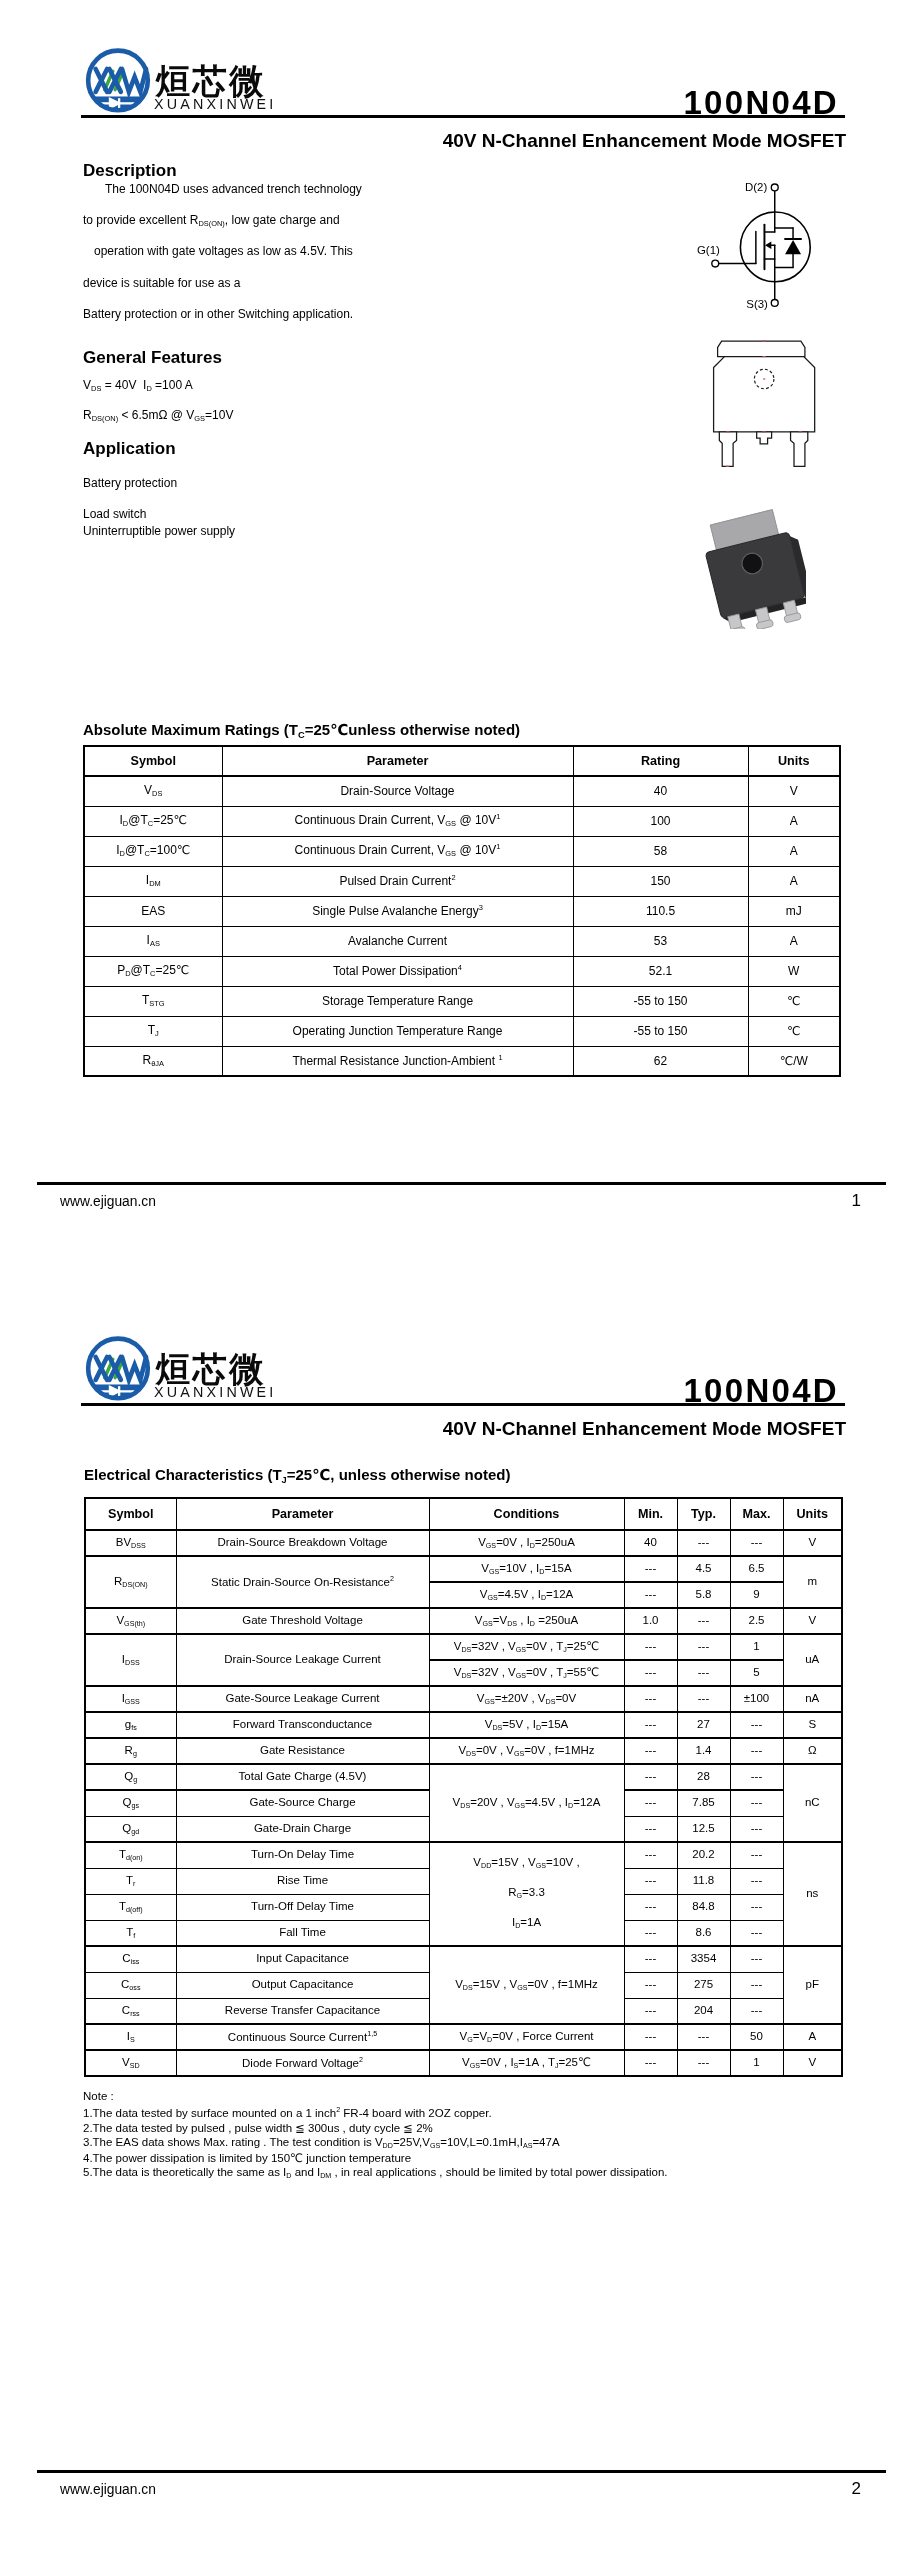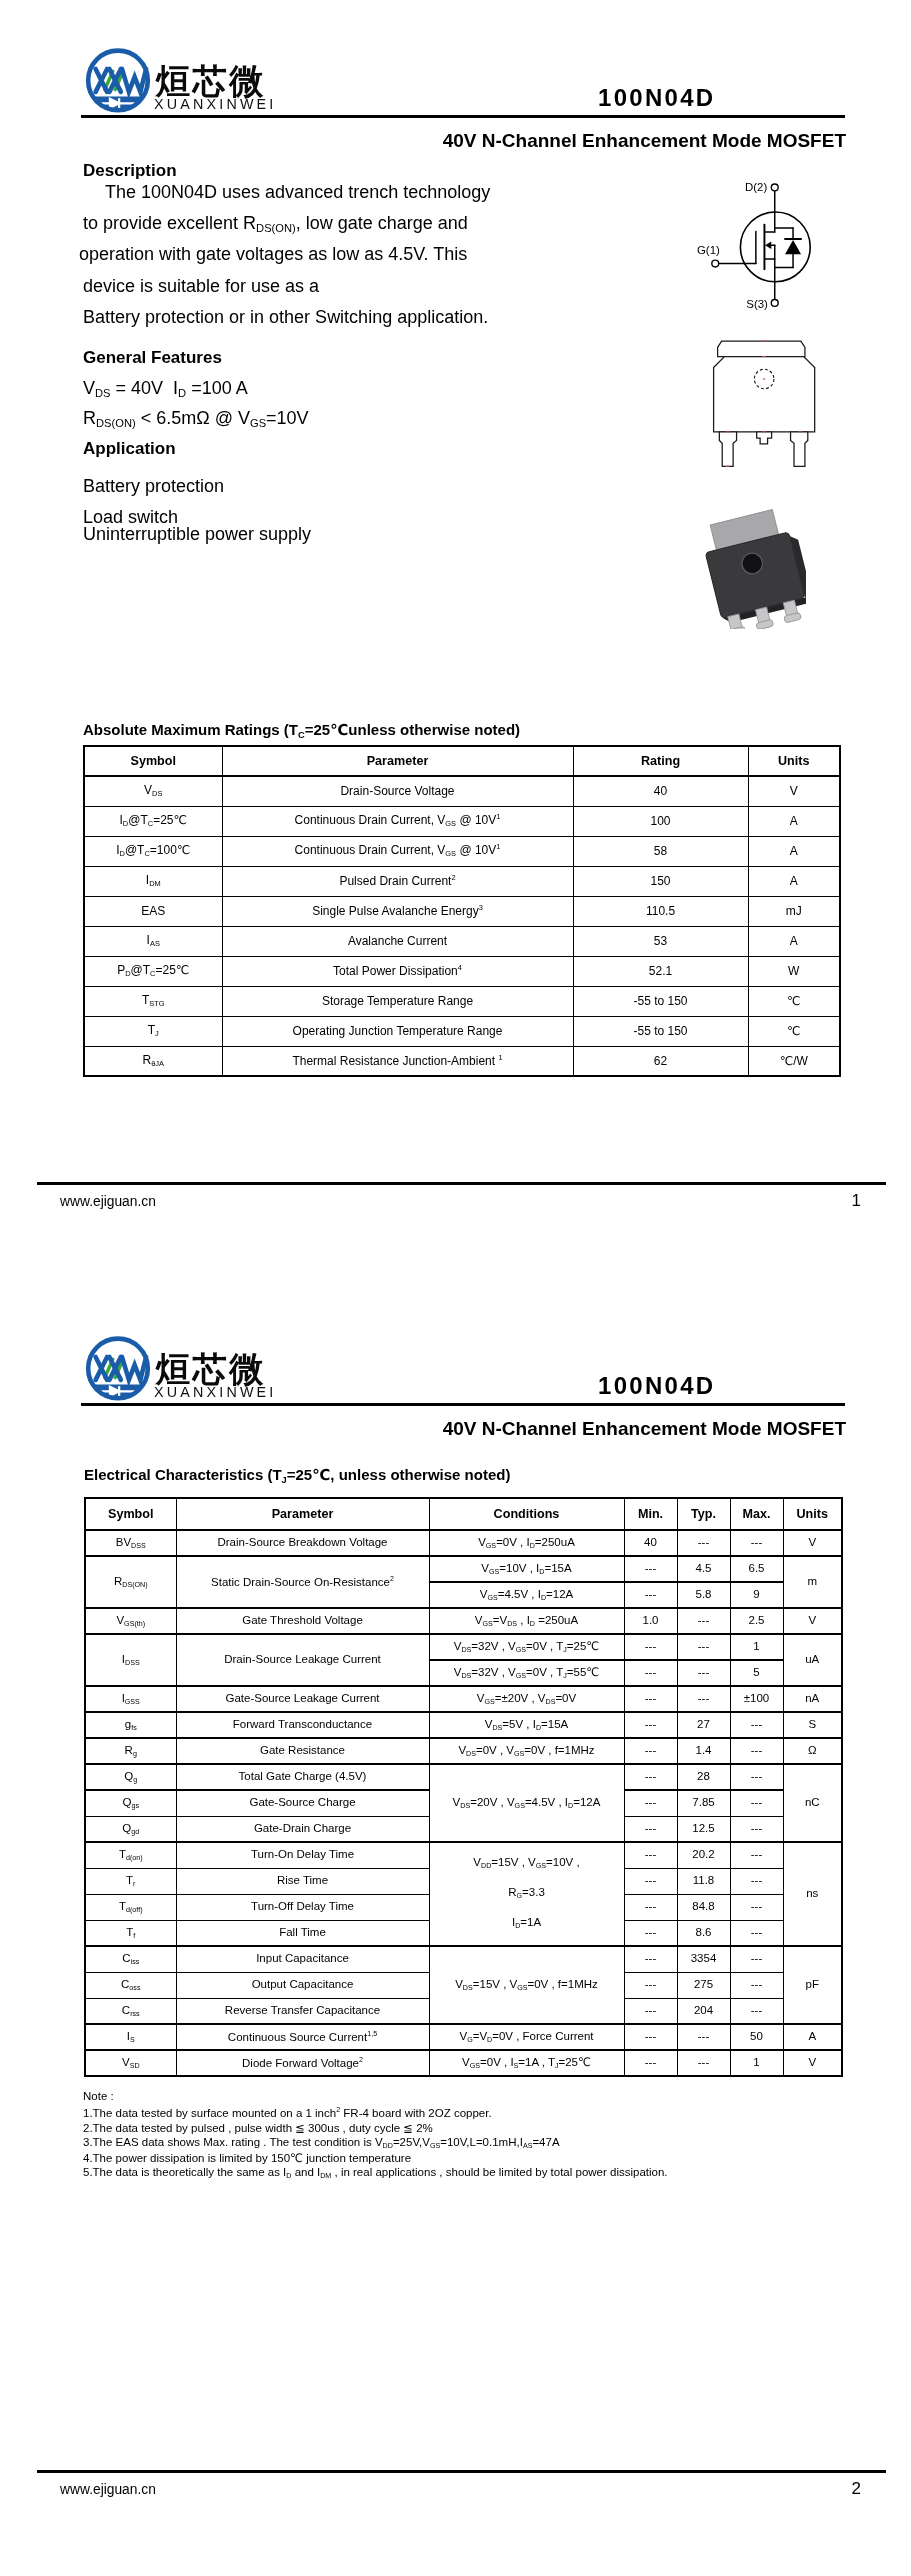--- a/index.html
+++ b/index.html
@@ -2,25 +2,25 @@
 <html style="font-size:9.2px"><head>
 <meta charset="utf-8">
 <style>
   html,body{margin:0;padding:0;background:#e8e8e8;}
   .sheet{position:relative;width:911px;height:2576px;background:#ffffff;margin:0 auto;
          font-family:"Liberation Sans","DejaVu Sans",sans-serif;color:#000;overflow:hidden;}
   .ab{position:absolute;}
   .pre{white-space:pre-wrap;}
   sub{font-size:62%;vertical-align:-0.28em;}
   sup{font-size:62%;vertical-align:super;}
-  .part-number{font-size:24px;font-weight:bold;letter-spacing:2.3px;text-align:left;}
+  .part-number{font-size:33px;font-weight:bold;letter-spacing:2.3px;text-align:right;}
   .hrule{height:2.9px;background:#000;}
   .subtitle{font-size:19px;font-weight:bold;text-align:right;}
   .h1{font-size:17px;font-weight:bold;}
-  .body-line{font-size:18px;text-align:center;}
+  .body-line{font-size:12px;text-align:center;}
   .tbl-title{font-size:15px;font-weight:bold;}
   table.tbl{border-collapse:collapse;table-layout:fixed;border:2.3px solid #000;}
   .tbl td,.tbl th{border:1.7px solid #000;font-size:11.5px;text-align:center;vertical-align:middle;
                   padding:0.6px 3.4px;line-height:1.18;overflow:hidden;}
   .tbl th{font-size:12.6px;font-weight:bold;border-bottom-width:2.9px;}
   .tbl tr.g td{border-top-width:2.9px;}
   .lt{text-align:left;}
   .vb{vertical-align:bottom;padding-bottom:3.4px;}
   .amr td{font-size:12px;}
   .cond-lines div{line-height:26px;}
@@ -60,21 +60,21 @@
     <text x="124" y="107" font-size="25" letter-spacing="5.5" fill="#111">XUANXINWEI</text>
   </svg>
 
   <div class="ab part-number" style="right:72px;top:84px;width:241px">100N04D</div>
   <div class="ab hrule" style="left:81px;top:115px;width:764px"></div>
   <div class="ab subtitle" style="right:65px;top:130px;width:516px">40V N-Channel Enhancement Mode MOSFET</div>
 
   <div class="ab h1" style="left:83px;top:161px">Description</div>
   <div class="ab body-line pre" style="left:105px;top:182px">The 100N04D uses advanced trench technology</div>
   <div class="ab body-line pre" style="left:83px;top:213px">to provide excellent R<sub>DS(ON)</sub>, low gate charge and</div>
-  <div class="ab body-line pre" style="left:79px;top:244px">operation with gate voltages as low as 4.5V. This</div>
+  <div class="ab body-line pre" style="left:94px;top:244px">operation with gate voltages as low as 4.5V. This</div>
   <div class="ab body-line pre" style="left:83px;top:276px">device is suitable for use as a</div>
   <div class="ab body-line pre" style="left:83px;top:307px">Battery protection or in other Switching application.</div>
 
   <div class="ab h1" style="left:83px;top:348px">General Features</div>
   <div class="ab body-line pre" style="left:83px;top:378px">V<sub>DS</sub> = 40V  I<sub>D</sub> =100 A</div>
   <div class="ab body-line pre" style="left:83px;top:408px">R<sub>DS(ON)</sub> &lt; 6.5mΩ @ V<sub>GS</sub>=10V</div>
 
   <div class="ab h1" style="left:83px;top:439px">Application</div>
   <div class="ab body-line" style="left:83px;top:476px">Battery protection</div>
   <div class="ab body-line" style="left:83px;top:507px">Load switch</div>

